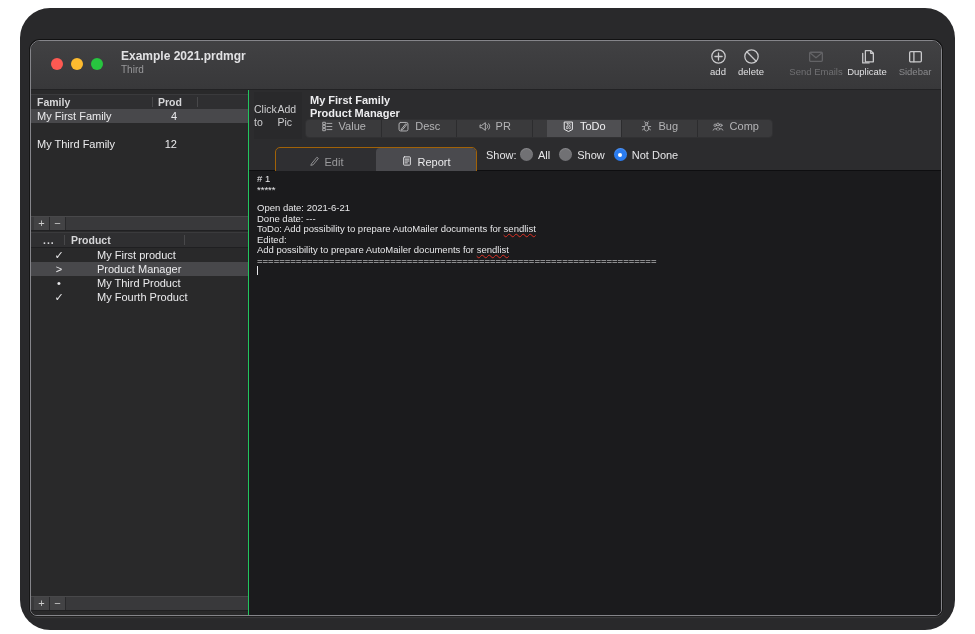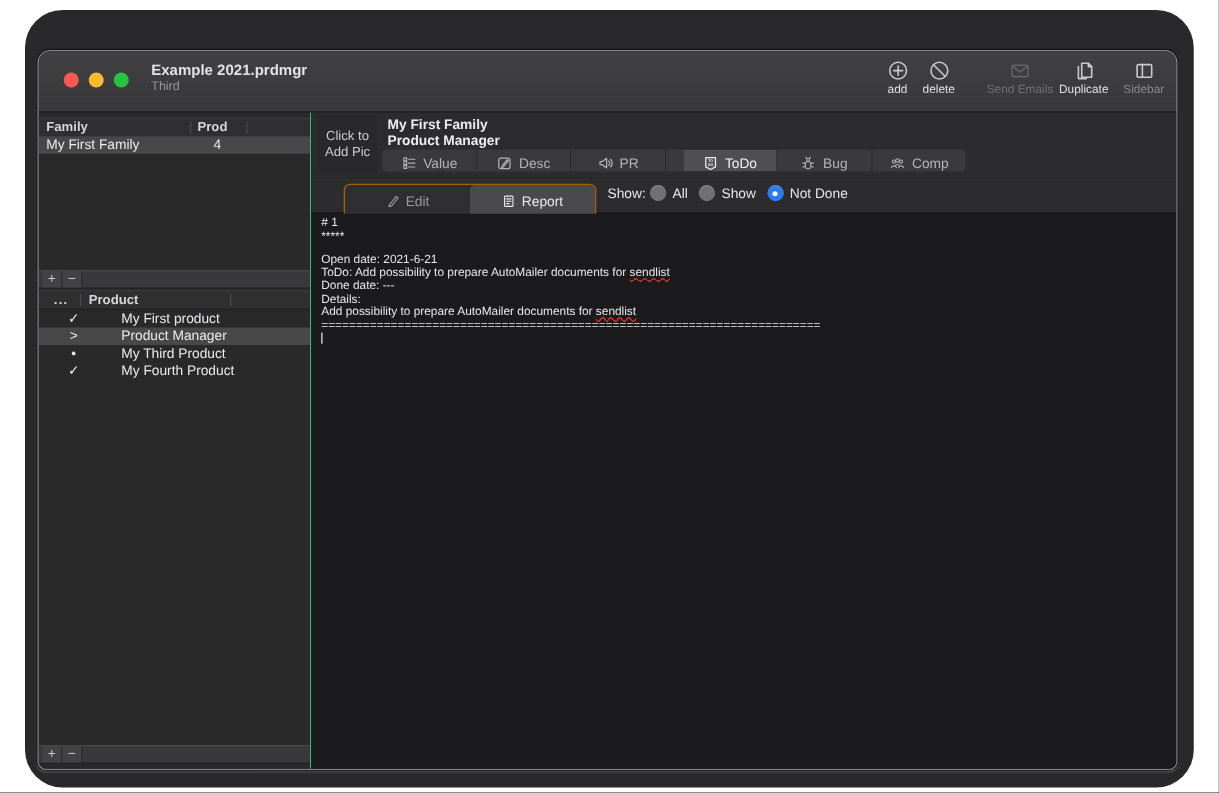--- a/index.html
+++ b/index.html
@@ -59,27 +59,27 @@
   .bottom-bar{bottom:4px;}
   .product-header{top:142px;}
   .product-header .c1{position:absolute;left:12px;letter-spacing:1px;}
   .product-header .c2{position:absolute;left:40px;}
   .prow .pstat{position:absolute;left:22px;width:12px;text-align:center;}
   .prow .pname{position:absolute;left:40px;white-space:nowrap;margin-left:26px;}
   
   .main{flex:1;position:relative;background:#1b1b1d;min-width:0;}
   .main-header{position:absolute;top:0;left:0;right:0;height:52px;background:#2c2c2e;}
   .pic-box{position:absolute;left:5px;top:2px;width:48px;height:47px;background:#29292b;
-    color:#cdcdcf;font-size:10.5px;line-height:13px;display:flex;flex-direction:column;
+    color:#cdcdcf;font-size:10.5px;line-height:13px;display:flex;flex-direction:row;
     align-items:center;justify-content:center;cursor:default;}
   .names{position:absolute;left:61px;top:4px;}
   .bname{font-size:11px;font-weight:bold;color:#ededef;line-height:13px;white-space:nowrap;}
   .tabbar{position:absolute;left:56px;top:29px;width:468px;height:19px;background:#3a3a3c;
     border:1px solid #313133;border-radius:4px;display:flex;overflow:hidden;box-sizing:border-box;}
-  .tab{flex:1;display:flex;align-items:flex-end;justify-content:center;gap:5px;
+  .tab{flex:1;display:flex;align-items:flex-start;justify-content:center;gap:5px;
     font-size:11px;color:#b4b4b6;border-right:1px solid #2c2c2e;cursor:default;white-space:nowrap;}
   .tab:last-child{border-right:none;}
   .tab.selected{background:#4f4f52;color:#f0f0f2;margin-left:14px;}
   .tab svg{display:block;}
   .control-strip{position:absolute;top:52px;left:0;right:0;height:28px;background:#2c2c2e;
     border-bottom:1px solid #0e0e10;}
   .seg-control{position:absolute;left:26px;top:5px;width:202px;height:30px;background:#2f2f32;
     border:1px solid #a16207;border-radius:5px;display:flex;overflow:hidden;box-sizing:border-box;}
   .seg{flex:1;display:flex;align-items:center;justify-content:center;gap:4px;font-size:11px;
     color:#9b9b9d;cursor:default;}
@@ -177,20 +177,24 @@
         <span class="c1">Family</span>
         <span class="c2">Prod</span>
         <span class="col-div" style="left:121px;"></span>
         <span class="col-div" style="left:166px;"></span>
       </div>
 
       <div class="srow selected" style="top:19px;">
         <span class="fname">My First Family</span>
         <span class="fnum">4</span>
       </div>
+      <div class="srow" style="top:47px;">
+        <span class="fname">My Third Family</span>
+        <span class="fnum">12</span>
+      </div>
 
       <div class="pm-bar mid-bar">
         <div class="pm-btn">+</div>
         <div class="pm-btn">−</div>
       </div>
 
       <div class="thead product-header">
         <span class="c1">...</span>
         <span class="c2">Product</span>
         <span class="col-div" style="left:33px;"></span>
@@ -337,23 +341,23 @@
             <span class="radio-label">Not Done</span>
           </div>
         </div>
       </div>
 
       <div class="report-area">
         <div class="rline"># 1</div>
         <div class="rline">*****</div>
         <div class="rline gap"></div>
         <div class="rline">Open date: 2021-6-21</div>
+        <div class="rline">Done date: ---</div>
         <div class="rline"><span>ToDo: Add possibility to prepare AutoMailer documents for </span><span class="misspelled">sendlist</span></div>
-        <div class="rline">Done date: ---</div>
-        <div class="rline">Details:</div>
+        <div class="rline">Edited:</div>
         <div class="rline"><span>Add possibility to prepare AutoMailer documents for </span><span class="misspelled">sendlist</span></div>
         <div class="rline">========================================================================</div>
         <div class="rline"><span class="caret"></span></div>
       </div>
 
     </div>
   </div>
 </div>
 
 </body></html>

